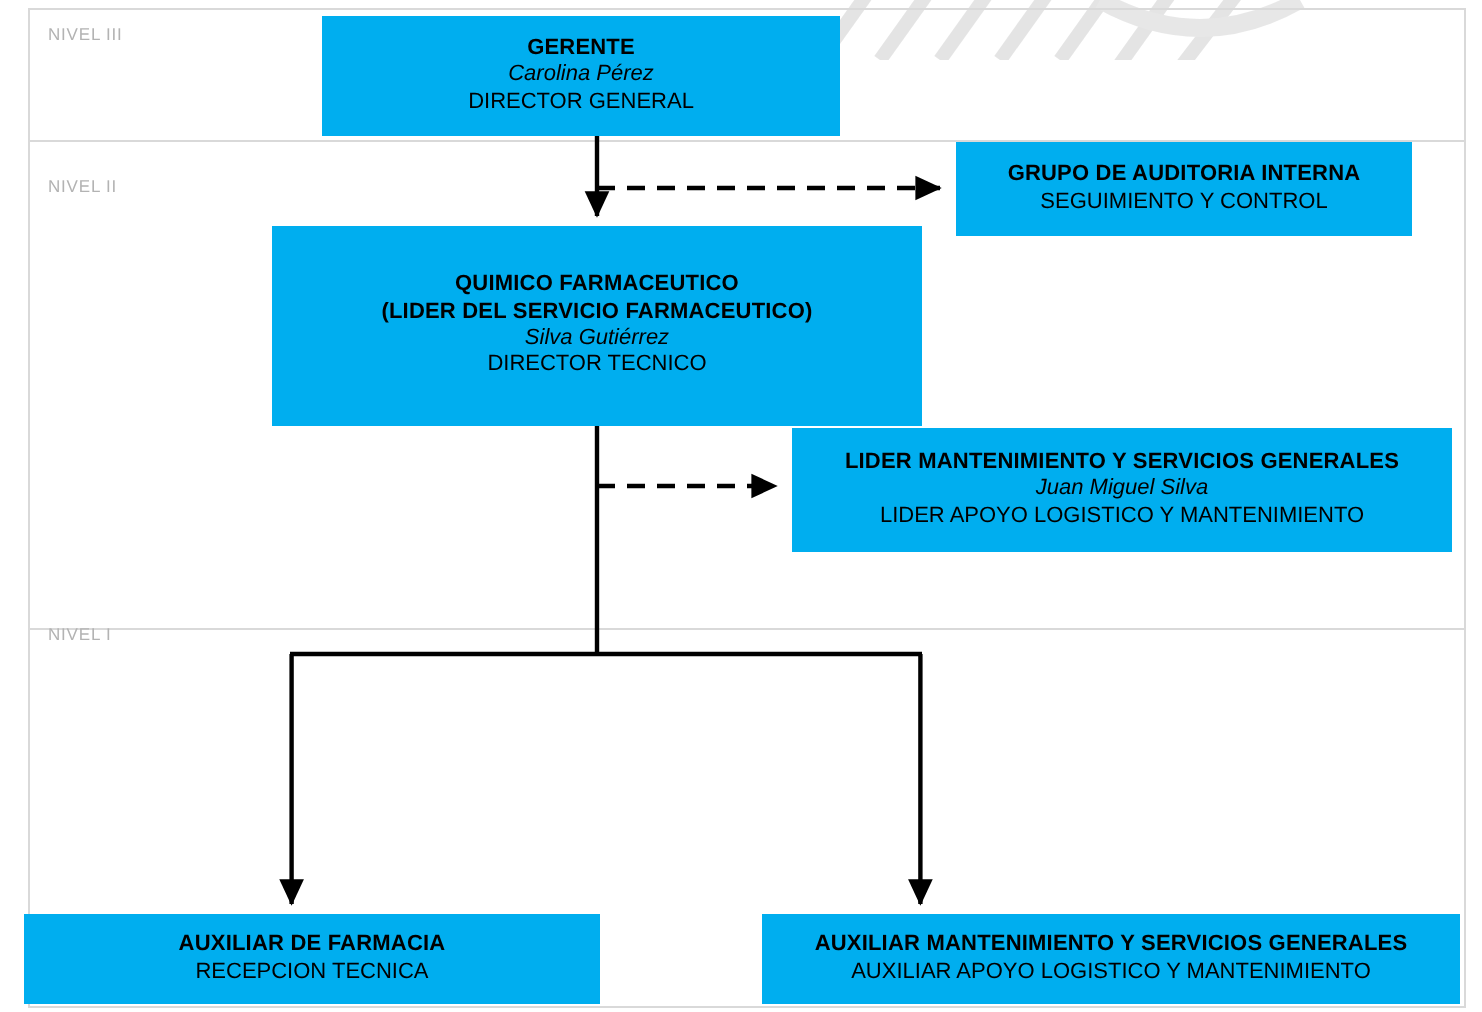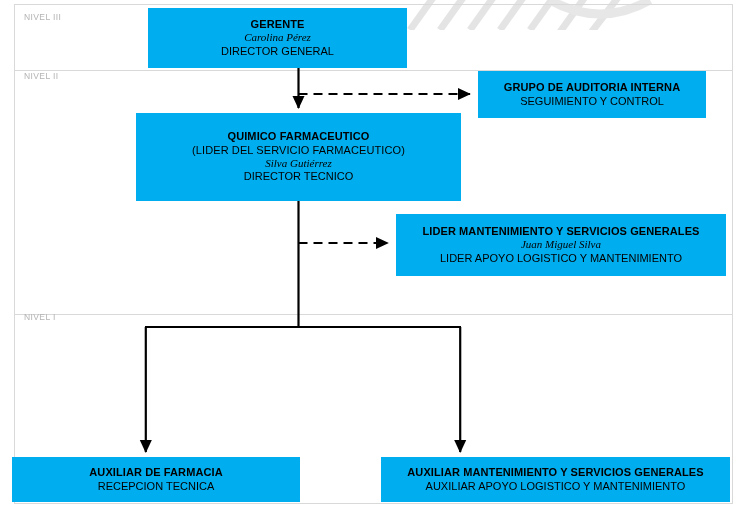--- a/index.html
+++ b/index.html
@@ -42,45 +42,45 @@
 
   .band-label{
     position:absolute;
     font-size:8.5px;
     letter-spacing:.4px;
     color:#b3b3b3;
     font-family:"Liberation Sans","DejaVu Sans",sans-serif;
     white-space:nowrap;
   }
   .lbl-iii{left:24px; top:12px;}
-  .lbl-ii {left:24px; top:71px;}
+  .lbl-ii {left:24px; top:88px;}
   .lbl-i  {left:24px; top:312px;}
 
   
   .box{
     position:absolute;
     background:#00AEEF;
     box-sizing:border-box;
     display:flex;
     flex-direction:column;
     align-items:center;
     justify-content:center;
     color:#000000;
     text-align:center;
     line-height:1.22;
     padding:3px 6px;
   }
   .box .t1{ font-weight:bold; font-size:11px; letter-spacing:.1px;}
-  .box .t1b{ font-weight:normal; font-size:11px; letter-spacing:.1px;}
-  .box .t2{ font-style:italic; font-size:11px;font-family:Liberation Serif, serif; }
+  .box .t1b{ font-weight:bold; font-size:11px; letter-spacing:.1px;}
+  .box .t2{ font-style:italic; font-size:11px; }
   .box .t3{ font-size:11px; }
 
-  .box-gerente   {left:148px; top:8px;   width:259px; height:60px;}
+  .box-gerente   {left:161px; top:8px;   width:259px; height:60px;}
   .box-auditoria {left:478px; top:71px;  width:228px; height:47px;}
-  .box-quimico   {left:136px; top:113px; width:325px; height:88px;}
+  .box-quimico   {left:136px; top:113px; width:325px; height:100px;}
   .box-lidermant {left:396px; top:214px; width:330px; height:62px;}
   .box-auxfarm   {left:12px;  top:457px; width:288px; height:45px;}
   .box-auxmant   {left:381px; top:457px; width:349px; height:45px;text-align:right;}
 
   
   .wires{
     position:absolute;
     left:0; top:0;
     width:741px; height:506px;
     pointer-events:none;

